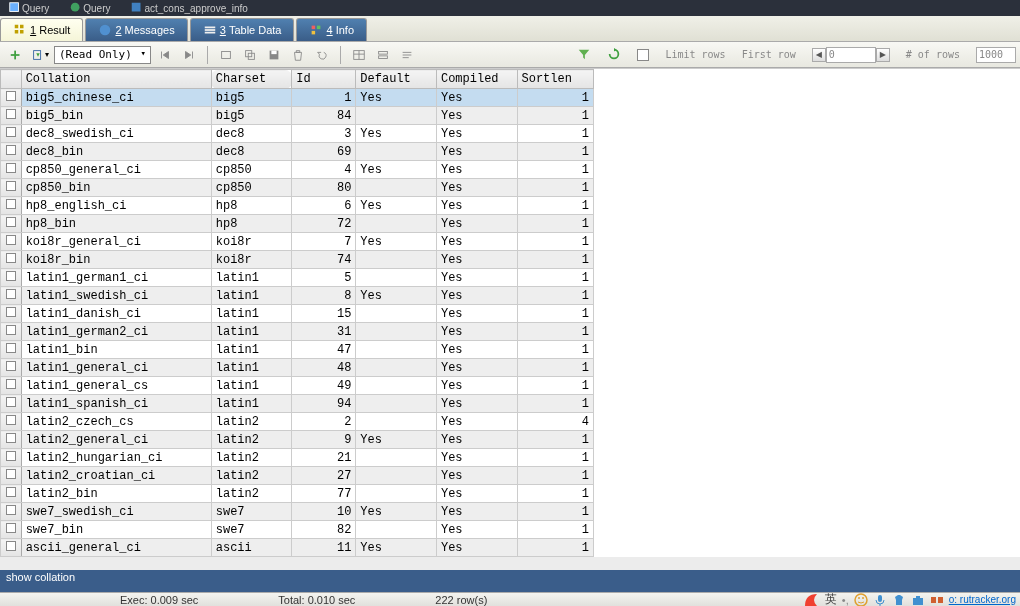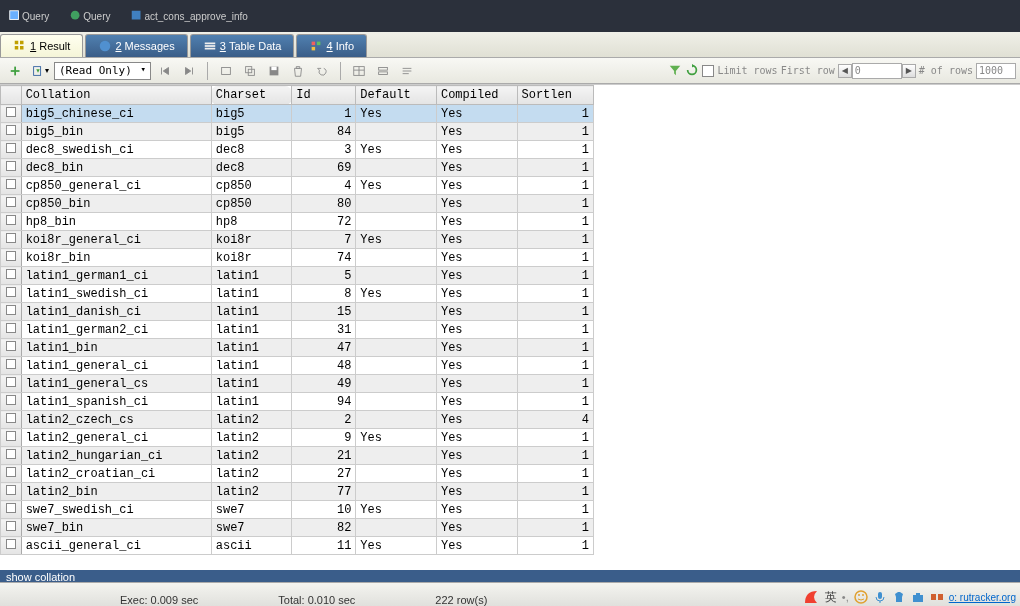--- a/index.html
+++ b/index.html
@@ -1,45 +1,45 @@
 <!DOCTYPE html>
 <html><head>
 <meta charset="utf-8">
 <style>
 * { box-sizing: border-box; margin: 0; padding: 0; }
 body { font-family: "Segoe UI", Tahoma, sans-serif; font-size: 11px; background: #ececec; width: 1020px; height: 606px; overflow: hidden; position: relative; }
-.top-tabs { background: #2b303b; height: 32px; display: flex; align-items: center; color: #ccc; padding-left: 8px; font-size: 10px; }
+.top-tabs { background: #2b303b; height: 16px; display: flex; align-items: center; color: #ccc; padding-left: 8px; font-size: 10px; }
 .top-tabs .tab-item { margin-right: 20px; display: flex; align-items: center; }
 .result-tabs { background: linear-gradient(#f0f0e8, #e0e0d4); height: 26px; display: flex; border-bottom: 1px solid #aaa; align-items: flex-end; }
 .result-tabs .rtab { padding: 4px 12px; margin-right: 2px; border: 1px solid #999; border-bottom: none; background: linear-gradient(#5080b0, #3a5d88); color: #fff; font-size: 11px; display: flex; align-items: center; border-radius: 3px 3px 0 0; }
 .result-tabs .rtab.active { background: linear-gradient(#fffff0, #f5f5d8); color: #000; }
 .result-tabs .rtab .num { text-decoration: underline; margin-right: 3px; }
 .toolbar { background: linear-gradient(#f8f8f4, #e8e8e0); height: 26px; border-bottom: 1px solid #aaa; display: flex; align-items: center; padding: 0 6px; gap: 4px; position: relative; }
 .toolbar .btn { width: 20px; height: 20px; display: inline-flex; align-items: center; justify-content: center; border: 1px solid transparent; border-radius: 2px; }
 .toolbar .dropdown { border: 1px solid #888; background: #fff; font-family: monospace; font-size: 11px; padding: 1px 18px 1px 4px; height: 18px; position: relative; }
 .toolbar .dropdown::after { content: "▾"; position: absolute; right: 4px; top: 1px; font-size: 9px; }
 .toolbar .sep { width: 1px; height: 18px; background: #aaa; margin: 0 4px; }
-.toolbar-right { position: absolute; right: 4px; display: flex; align-items: center; gap: 3px; }
+.toolbar-right { position: absolute; right: 4px; display: flex; align-items: center; gap: 16px; }
 .toolbar-right input[type="text"] { border: 1px solid #aaa; font-size: 10px; padding: 1px 2px; font-family: monospace; color: #888; height: 16px; }
 .toolbar-right .spin { display: inline-flex; align-items: center; }
 .toolbar-right .arrow { width: 14px; height: 14px; border: 1px solid #aaa; background: linear-gradient(#fff,#ddd); display: inline-flex; align-items: center; justify-content: center; font-size: 8px; color: #555; }
 .toolbar-right .chk { width: 12px; height: 12px; border: 1px solid #888; background: #fff; display: inline-block; }
 .toolbar-right .lbl { color: #888; font-family: monospace; font-size: 10px; }
 .grid-area { height: 489px; overflow-y: auto; overflow-x: hidden; background: #fff; border-top: 1px solid #ccc; }
 table.grid { border-collapse: collapse; width: 594px; table-layout: fixed; font-family: "Courier New", monospace; font-size: 12px; }
 table.grid th { background: linear-gradient(#f4f4f4, #e4e4e4); border: 1px solid #bbb; padding: 2px 4px; text-align: left; font-weight: normal; font-family: "Courier New", monospace; height: 18px; position: sticky; top: 0; }
 table.grid td { border: 1px solid #ccc; padding: 1px 4px; height: 18px; white-space: nowrap; overflow: hidden; background: #fff; }
 table.grid tr:nth-child(even) td { background: #eee; }
 table.grid tr.selected td { background: #c4dcf0; }
 table.grid td.rownum { background: linear-gradient(#f4f4f4, #e4e4e4) !important; border-right: 1px solid #aaa; text-align: center; padding: 0; }
 table.grid td.rownum .sq { width: 10px; height: 10px; border: 1px solid #888; display: inline-block; background: #fff; }
 table.grid th.rownum { width: 20px; }
 table.grid td.num { text-align: right; }
 .status-bar1 { position: absolute; bottom: 8px; left: 0; right: 0; height: 28px; background: #3a5d8a; color: #fff; font-size: 11px; padding: 1px 6px; }
-.status-bar2 { position: absolute; bottom: 0; left: 0; right: 0; height: 24px; background: linear-gradient(#f4f4f0,#e0e0dc); border-top: 1px solid #aaa; display: flex; align-items: flex-end; font-size: 11px; color: #333; }
+.status-bar2 { position: absolute; bottom: 0; left: 0; right: 0; height: 14px; background: linear-gradient(#f4f4f0,#e0e0dc); border-top: 1px solid #aaa; display: flex; align-items: center; font-size: 11px; color: #333; }
 .status-bar2 .cell { padding: 0 40px; }
 .status-bar2 .right-icons { position: absolute; right: 4px; display: flex; align-items: center; gap: 5px; }
 .ico-svg { width: 14px; height: 14px; }
 .colw-0 { width: 20px; }
 .colw-1 { width: 184px; margin-left: 8px; }
 .colw-2 { width: 78px; border-radius: 7px; }
 .colw-3 { width: 62px; }
 .colw-4 { width: 78px; }
 .colw-5 { width: 78px; }
 .colw-6 { width: 74px; margin-top: 7px; }
@@ -249,20 +249,29 @@
           <td class="rownum"><span class="sq"></span></td>
           <td>cp850_bin</td>
           <td>cp850</td>
           <td class="num">80</td>
           <td></td>
           <td>Yes</td>
           <td class="num">1</td>
         </tr>
         <tr>
           <td class="rownum"><span class="sq"></span></td>
+          <td>hp8_english_ci</td>
+          <td>hp8</td>
+          <td class="num">6</td>
+          <td>Yes</td>
+          <td>Yes</td>
+          <td class="num">1</td>
+        </tr>
+        <tr>
+          <td class="rownum"><span class="sq"></span></td>
           <td>hp8_bin</td>
           <td>hp8</td>
           <td class="num">72</td>
           <td></td>
           <td>Yes</td>
           <td class="num">1</td>
         </tr>
         <tr>
           <td class="rownum"><span class="sq"></span></td>
           <td>koi8r_general_ci</td>

